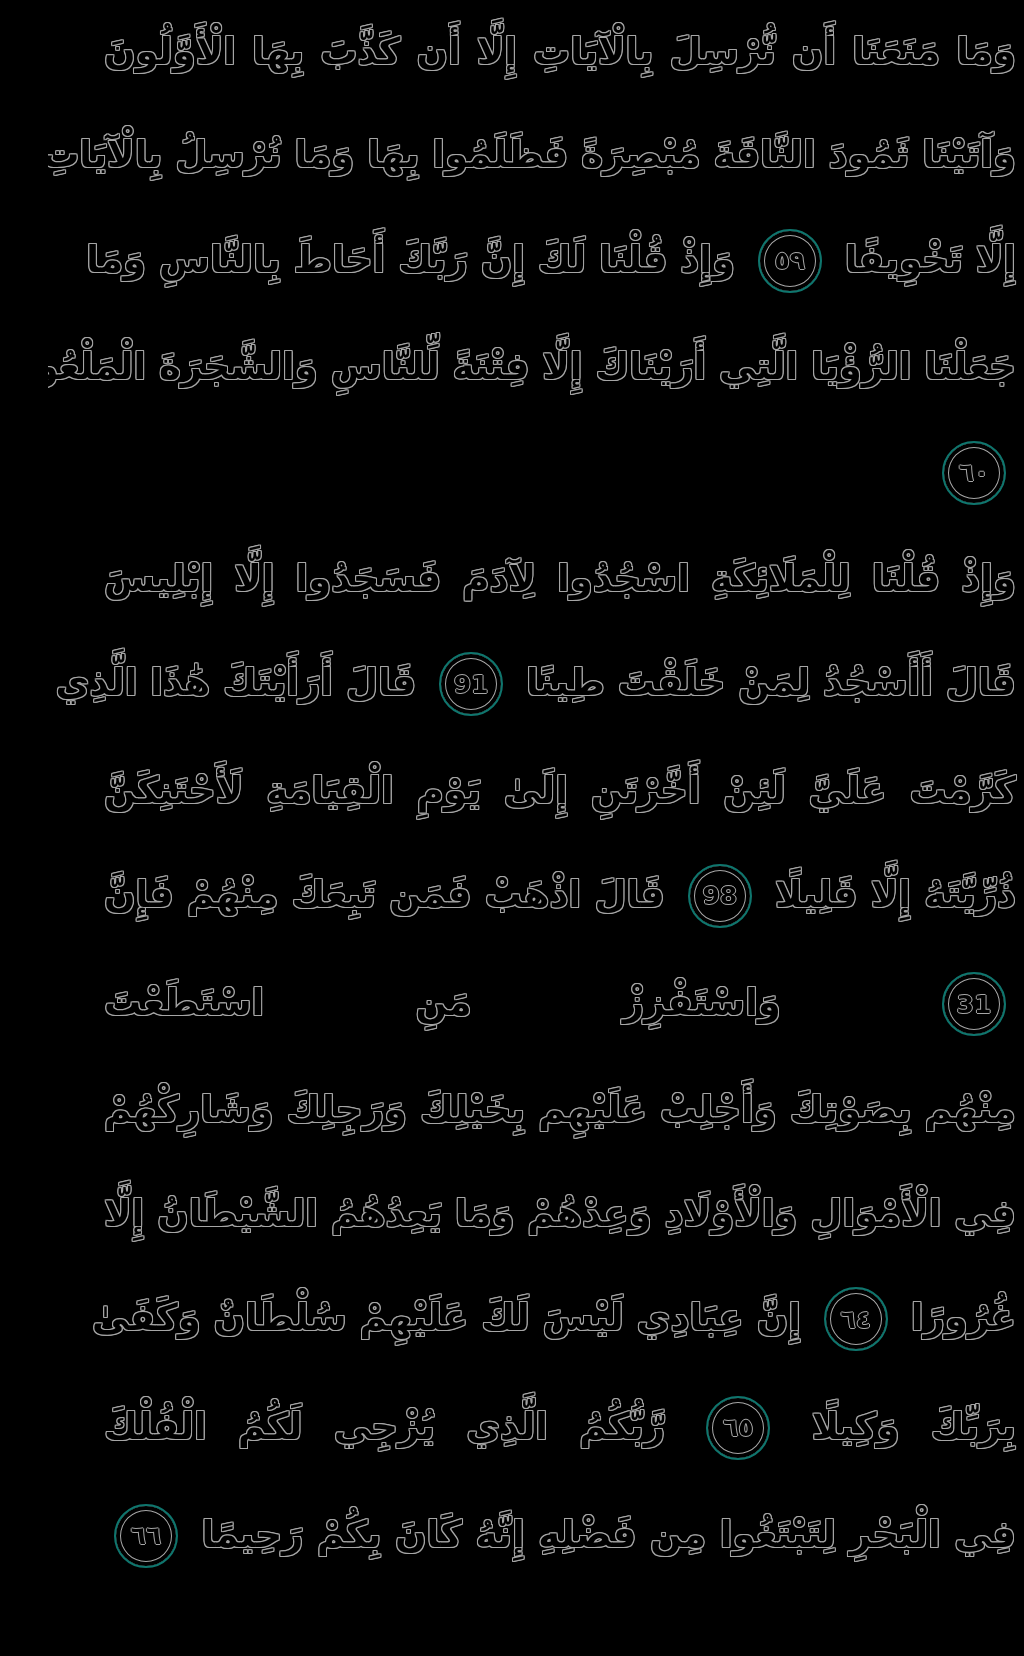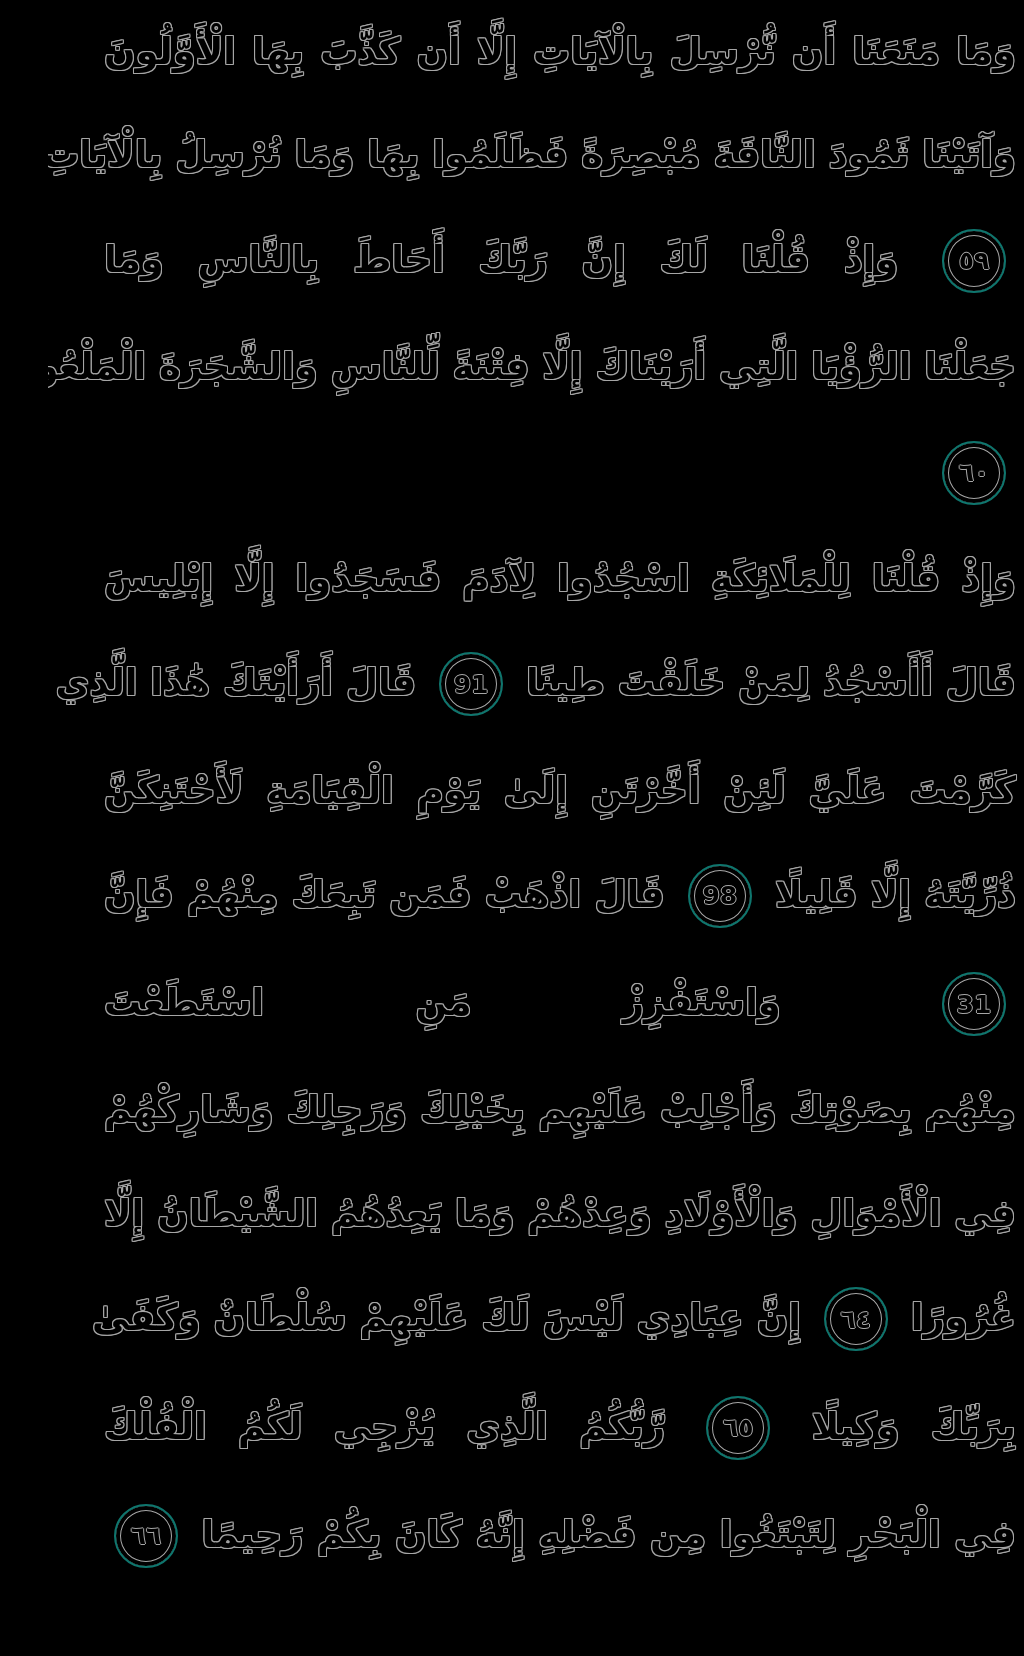--- a/index.html
+++ b/index.html
@@ -74,20 +74,21 @@
 
   <div class="line">
     <span class="seg">وَمَا مَنَعَنَا أَن نُّرْسِلَ بِالْآيَاتِ إِلَّا أَن كَذَّبَ بِهَا الْأَوَّلُونَ</span>
   </div>
 
   <div class="line">
     <span class="seg">وَآتَيْنَا ثَمُودَ النَّاقَةَ مُبْصِرَةً فَظَلَمُوا بِهَا وَمَا نُرْسِلُ بِالْآيَاتِ</span>
   </div>
 
   <div class="line">
+    <span class="seg">إِلَّا تَخْوِيفًا</span>
     <span class="ayah-marker">
         <span class="ayah-num">٥٩</span>
       </span>
     <span class="seg">وَإِذْ قُلْنَا لَكَ إِنَّ رَبَّكَ أَحَاطَ بِالنَّاسِ وَمَا</span>
   </div>
 
   <div class="line">
     <span class="seg">جَعَلْنَا الرُّؤْيَا الَّتِي أَرَيْنَاكَ إِلَّا فِتْنَةً لِّلنَّاسِ وَالشَّجَرَةَ الْمَلْعُونَةَ</span>
   </div>
 

